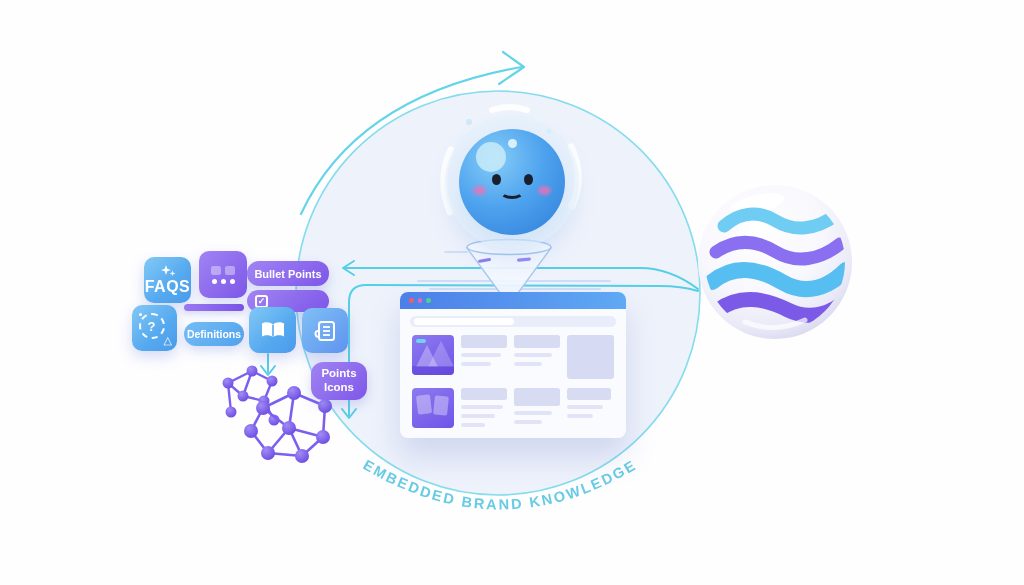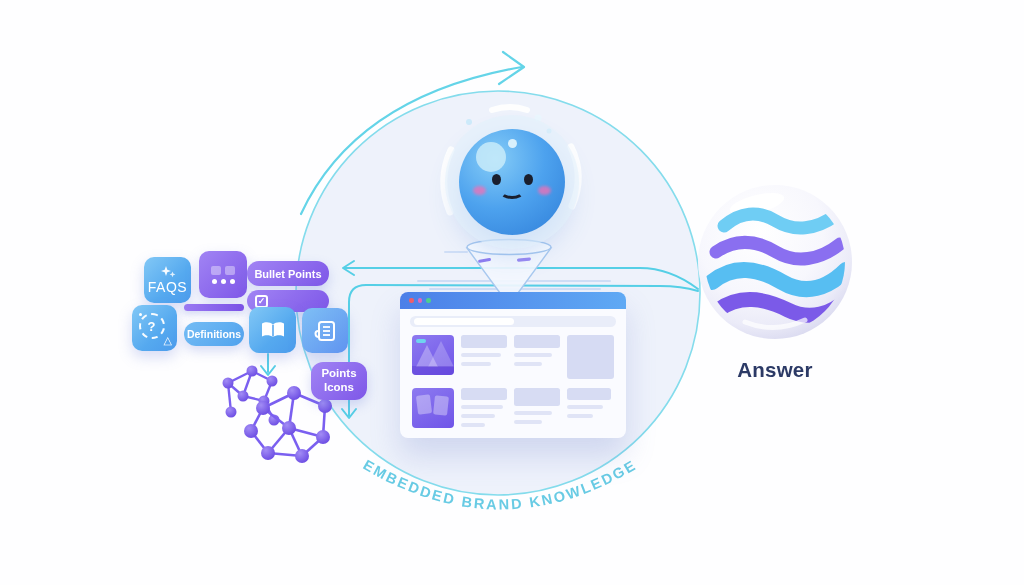--- a/index.html
+++ b/index.html
@@ -11,21 +11,21 @@
   
   .tile{position:absolute;border-radius:10px;display:flex;flex-direction:column;
         align-items:center;justify-content:center;color:#fff;
         box-shadow:0 6px 14px rgba(110,130,220,.28);}
   .tile-blue{background:linear-gradient(135deg,#82c8f6 0%,#55a9ef 60%,#4b9bec 100%);}
   .tile-purple{background:linear-gradient(135deg,#a184f4 0%,#7e57e8 100%);}
   .tile-indigo{background:linear-gradient(135deg,#7fc0f5 0%,#5f93f0 100%);}
   .pill{position:absolute;border-radius:12px;display:flex;align-items:center;justify-content:center;
         color:#fff;font-weight:700;box-shadow:0 5px 12px rgba(110,130,220,.28);margin-top:8px;}
 
-  .faqs-tile{left:144px;top:257px;width:47px;height:46px;font-size:14px;font-weight:400;letter-spacing:.5px;}
+  .faqs-tile{left:144px;top:257px;width:47px;height:46px;font-size:16px;font-weight:700;letter-spacing:.5px;}
   .dots-tile{left:199px;top:251px;width:48px;height:47px;}
   .dots-row{display:flex;gap:4px;margin-top:4px;}
   .dot-w{width:5px;height:5px;border-radius:50%;background:#fff;}
   .mini-sq-row{display:flex;gap:4px;}
   .mini-sq{width:10px;height:9px;border-radius:2px;background:rgba(255,255,255,.38);}
 
   .bullet-pill{left:247px;top:253px;width:82px;height:25px;font-size:11px;}
   .check-bar{left:247px;top:282px;width:82px;height:22px;justify-content:flex-start;padding-left:8px;}
   .check-box{width:13px;height:13px;border:2px solid #fff;border-radius:3px;
              display:flex;align-items:center;justify-content:center;font-size:9px;font-weight:700;color:#fff;}
@@ -342,15 +342,14 @@
         </div>
         <div class="col">
           <div class="bar-h" style="width:44px;height:12px;"></div>
           <div class="bar-l" style="width:36px;"></div>
           <div class="bar-l" style="width:26px;"></div>
         </div>
       </div>
     </div>
   </div>
 
-  <div class="answer-label">Answer</div>
 
 </div>
 
 </body></html>

